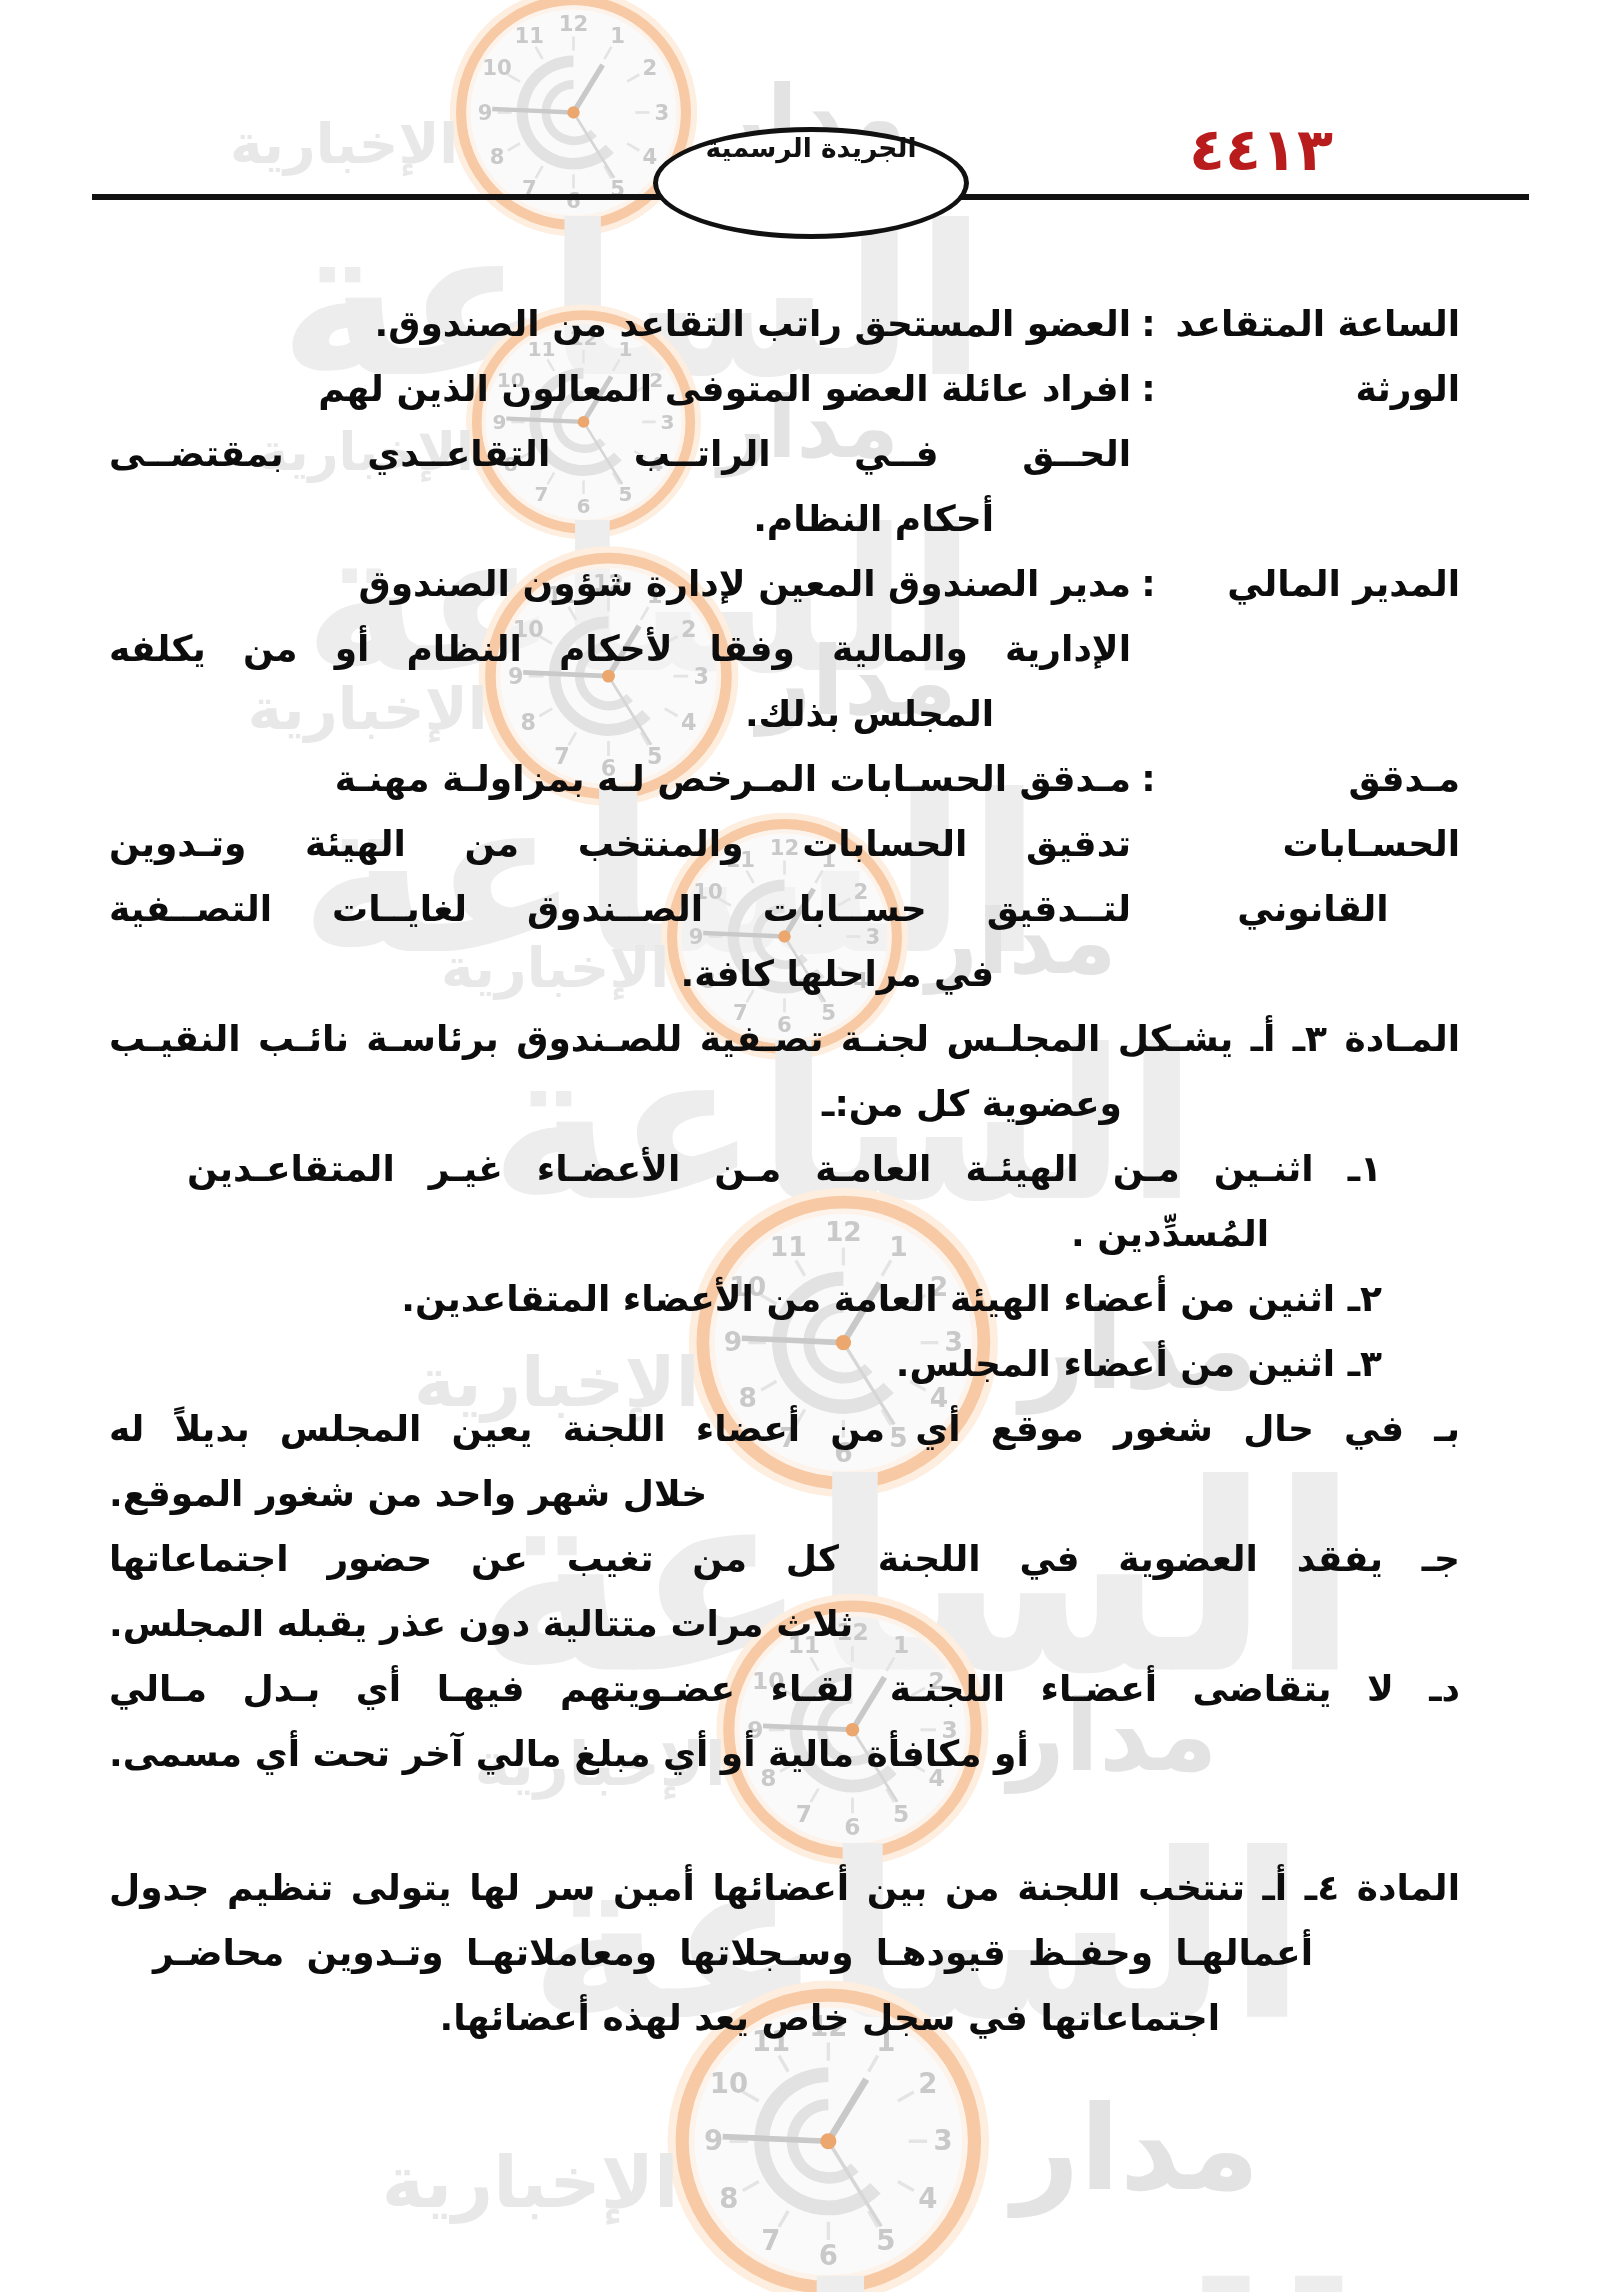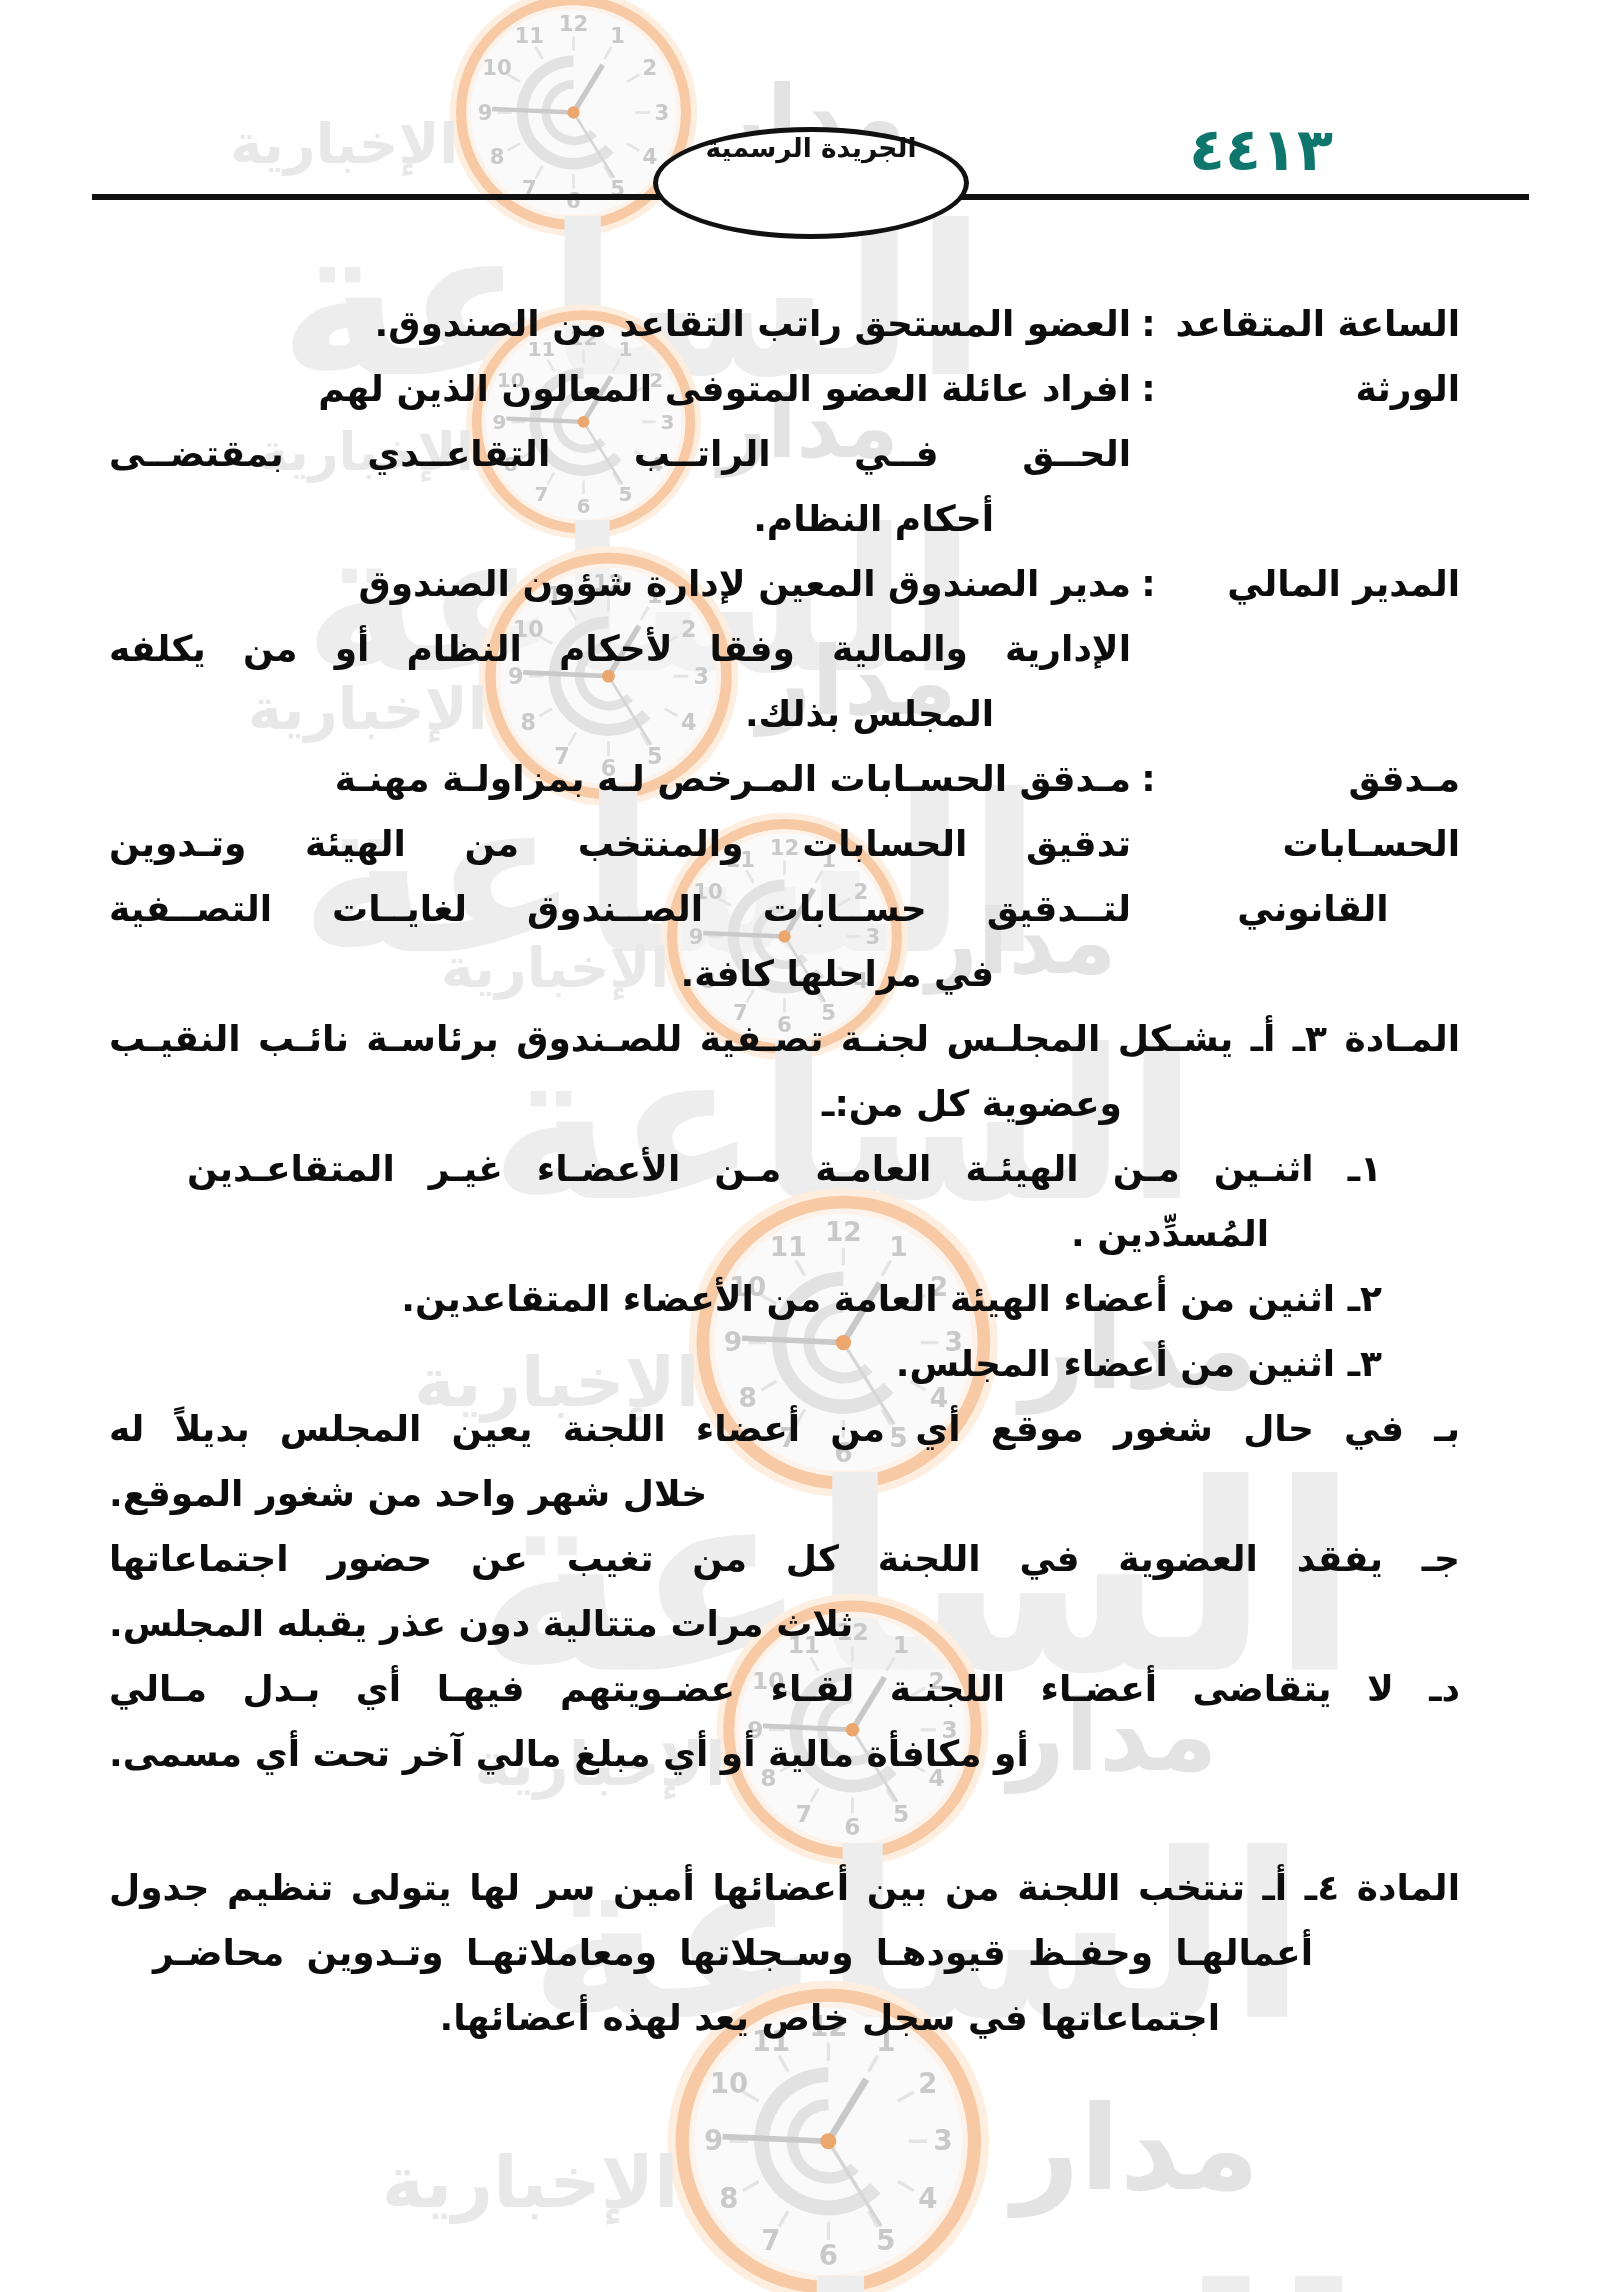--- a/index.html
+++ b/index.html
@@ -15,21 +15,21 @@
   .wm-layer{position:absolute;inset:0;z-index:0;pointer-events:none;}
   .wm{position:absolute;width:745px;height:549px;transform-origin:0 0;}
   .wm-clock{position:absolute;left:167px;top:0;width:265px;height:265px;}
   .wm-madar{position:absolute;left:441px;top:93px;font-size:90px;font-weight:bold;color:#e3e3e3;line-height:1;}
   .wm-ikhbariya{position:absolute;left:-44px;top:137px;font-size:55px;font-weight:bold;color:#e8e8e8;line-height:1;}
   .wm-saa{position:absolute;left:4.9px;top:218px;font-size:208px;font-weight:bold;color:#ededed;line-height:1;}
   
   .hdr-rule{position:absolute;left:92px;right:92px;top:194px;height:5.9px;background:#111;z-index:2;}
   .page-num{
     position:absolute;top:120px;right:288px;
-    font-size:59px;font-weight:bold;color:#0f766e;z-index:3;line-height:1;
+    font-size:59px;font-weight:bold;color:#b91c1c;z-index:3;line-height:1;
   }
   .oval{
     position:absolute;left:653px;top:127px;width:316px;height:112px;
     background:#fff;border:5.9px solid #111;border-radius:50%;
     z-index:3;display:flex;align-items:flex-start;justify-content:center;
     box-sizing:border-box;padding-bottom:15.7px;
   }
   .oval-label{font-size:26.5px;font-weight:bold;color:#111;}
   
   .content{

